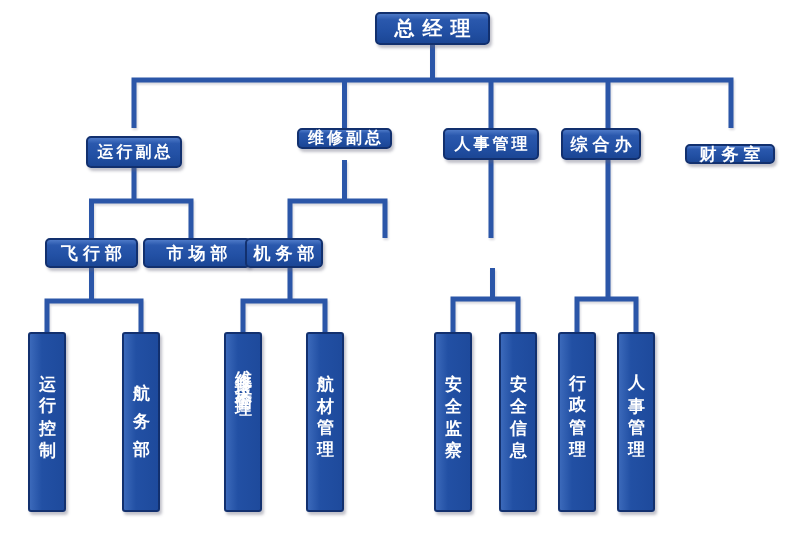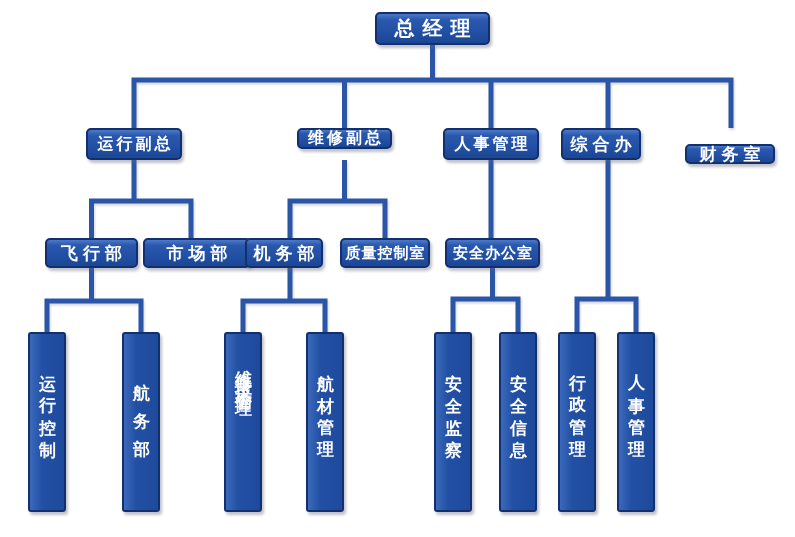--- a/index.html
+++ b/index.html
@@ -71,31 +71,29 @@
     <path class="wire" d="M344.5 160 V201 M290 238 V201 H385 V238"></path>
     <path class="wire" d="M491 160 V238"></path>
     <path class="wire" d="M608 160 V299 M577 332 V299 H636 V332"></path>
     <path class="wire" d="M91.5 268 V301 M47 332 V301 H141 V332"></path>
     <path class="wire" d="M290 268 V301 M243 332 V301 H325 V332"></path>
     <path class="wire" d="M492.5 268 V299 M453 332 V299 H518 V332"></path>
   </svg>
 
   <div class="node h-top" style="left:375px; top:12px;  width:115px; height:33px;">总经理</div>
 
-  <div class="node h4" style="left:86px;  top:128px; width:96px; height:32px;text-align:right;">运行副总</div>
+  <div class="node h4" style="left:86px;  top:136px; width:96px; height:32px;text-align:right;">运行副总</div>
   <div class="node h4" style="left:297px; top:128px; width:95px; height:21px;">维修副总</div>
   <div class="node h4" style="left:443px; top:128px; width:96px; height:32px;">人事管理</div>
   <div class="node h3" style="left:561px; top:128px; width:80px; height:32px;">综合办</div>
   <div class="node h3" style="left:685px; top:128px; width:90px; height:20px;margin-top:16px;">财务室</div>
 
   <div class="node h3" style="left:45px;  top:238px; width:93px; height:30px;">飞行部</div>
   <div class="node h3" style="left:143px; top:238px; width:108px; height:30px;">市场部</div>
   <div class="node h3" style="left:245px; top:238px; width:78px; height:30px;">机务部</div>
-  <div class="node h5" style="left:340px; top:238px; width:90px; height:30px;">质量控制室</div>
-  <div class="node h5" style="left:445px; top:238px; width:95px; height:30px;">安全办公室</div>
 
   <div class="node v v4" style="left:28px;  top:332px; width:38px; height:180px;">运行控制</div>
   <div class="node v v3" style="left:122px; top:332px; width:38px; height:180px;">航务部</div>
   <div class="node v v6" style="left:224px; top:332px; width:38px; height:180px;">维修技术管理</div>
   <div class="node v v4" style="left:306px; top:332px; width:38px; height:180px;">航材管理</div>
   <div class="node v v4" style="left:434px; top:332px; width:38px; height:180px;">安全监察</div>
   <div class="node v v4" style="left:499px; top:332px; width:38px; height:180px;">安全信息</div>
   <div class="node v v4" style="left:558px; top:332px; width:38px; height:180px;">行政管理</div>
   <div class="node v v4" style="left:617px; top:332px; width:38px; height:180px;">人事管理</div>
 

